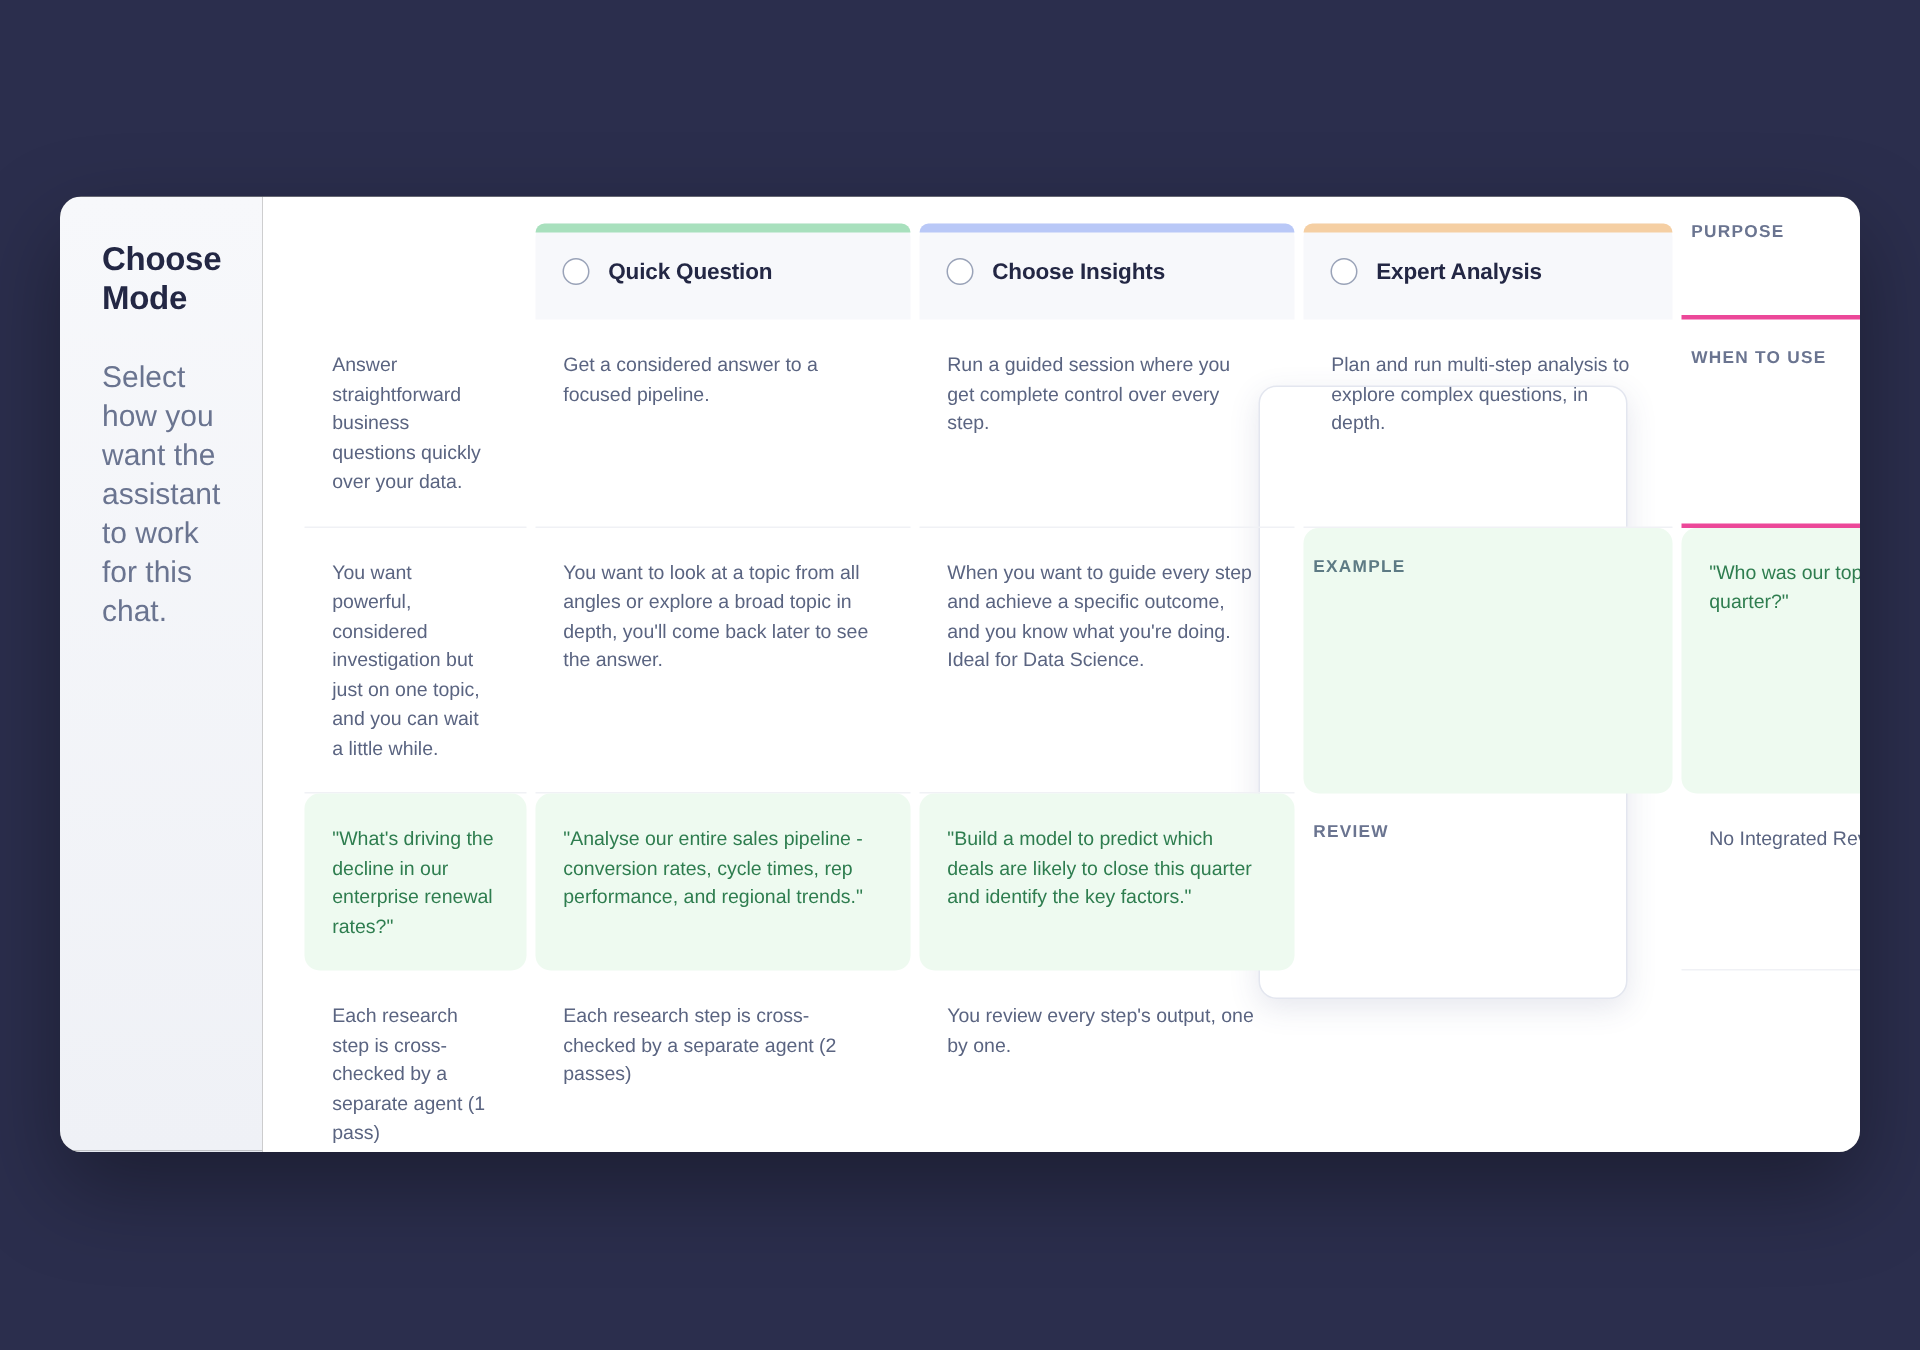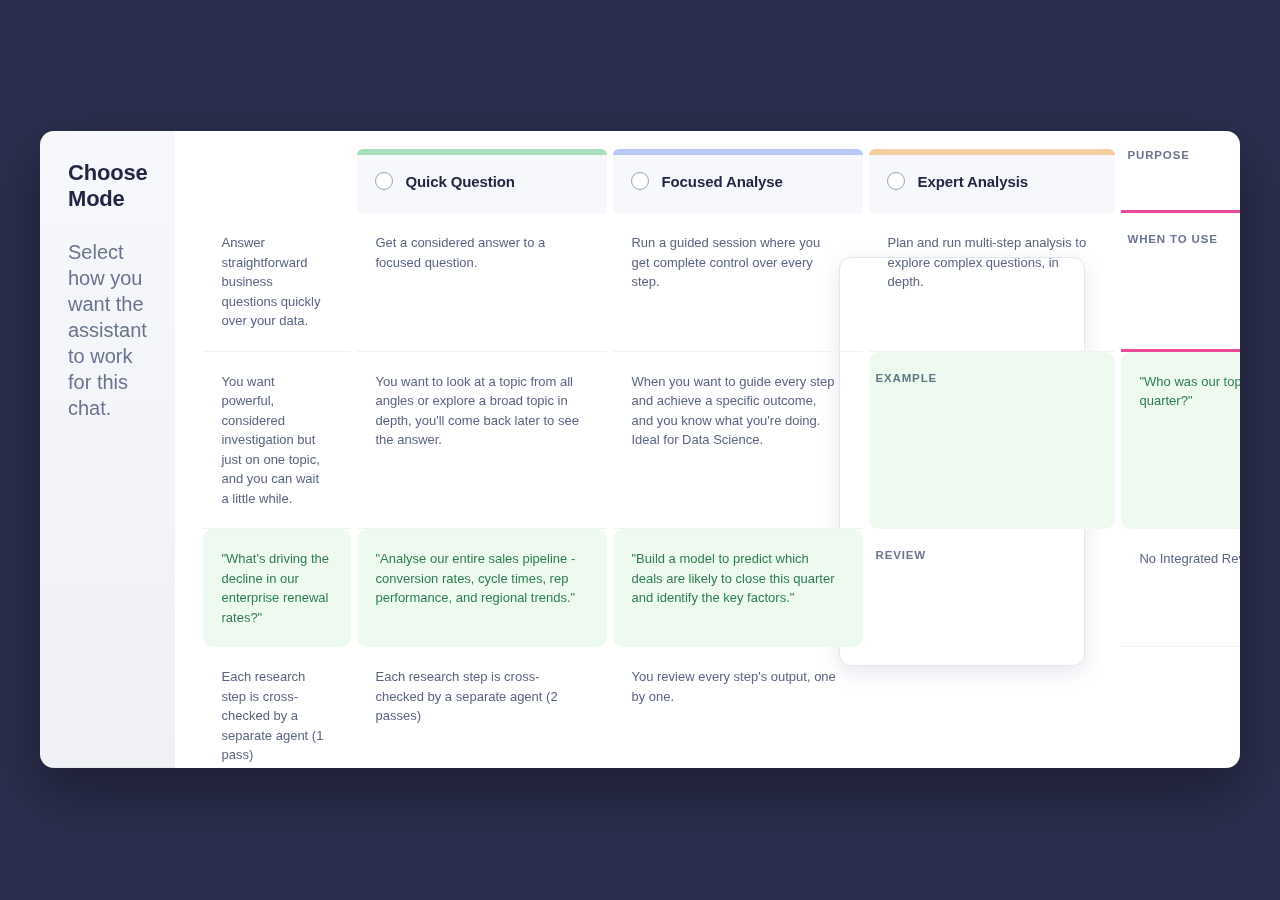--- a/index.html
+++ b/index.html
@@ -194,33 +194,33 @@
 
         <div class="col-head">
           <div class="accent" style="background:#a8e0bd"></div>
           <div class="radio"></div>
           <div class="col-name">Quick Question</div>
         </div>
 
         <div class="col-head">
           <div class="accent" style="background:#b9c8f7"></div>
           <div class="radio"></div>
-          <div class="col-name">Focused Analyse</div>
+          <div class="col-name">Choose Insights</div>
         </div>
 
 
         <div class="col-head">
           <div class="accent" style="background:#f5cfa3"></div>
           <div class="radio"></div>
           <div class="col-name">Expert Analysis</div>
         </div>
 
         <div class="row-label r-purpose bordered h-purpose">PURPOSE</div>
         <div class="cell r-purpose h-purpose">Answer straightforward business questions quickly over your data.</div>
-        <div class="cell r-purpose h-purpose">Get a considered answer to a focused question.</div>
+        <div class="cell r-purpose h-purpose">Get a considered answer to a focused pipeline.</div>
         <div class="cell r-purpose h-purpose">Run a guided session where you get complete control over every step.</div>
         <div class="cell r-purpose h-purpose">Plan and run multi-step analysis to explore complex questions, in depth.</div>
 
         <div class="row-label r-when bordered h-when">WHEN TO USE</div>
         <div class="cell r-when h-when">You want powerful, considered investigation but just on one topic, and you can wait a little while.</div>
         <div class="cell r-when h-when">You want to look at a topic from all angles or explore a broad topic in depth, you'll come back later to see the answer.</div>
         <div class="cell r-when h-when">When you want to guide every step and achieve a specific outcome, and you know what you're doing. Ideal for Data Science.</div>
 
         <div class="row-label example h-example">EXAMPLE</div>
         <div class="cell example h-example">"Who was our top sales person last quarter?"</div>

